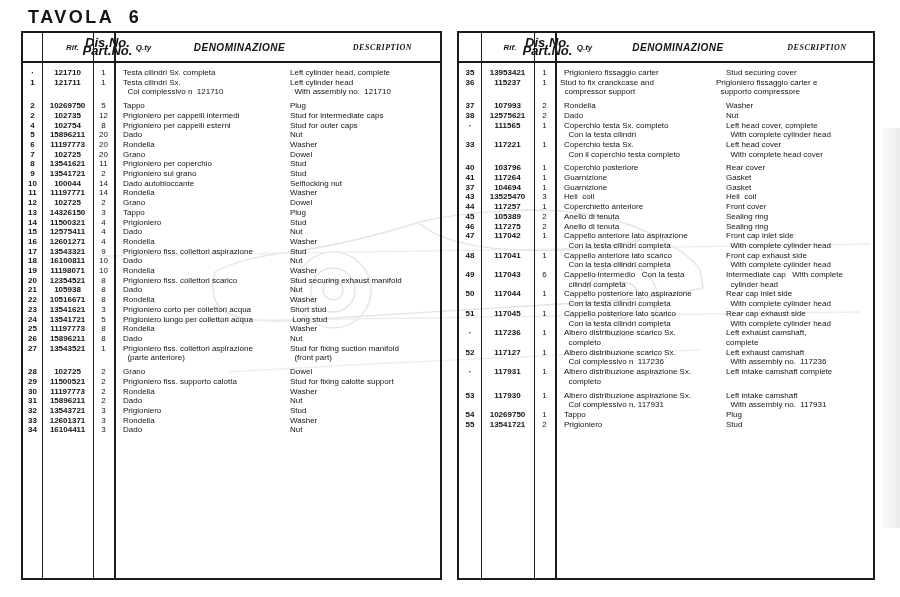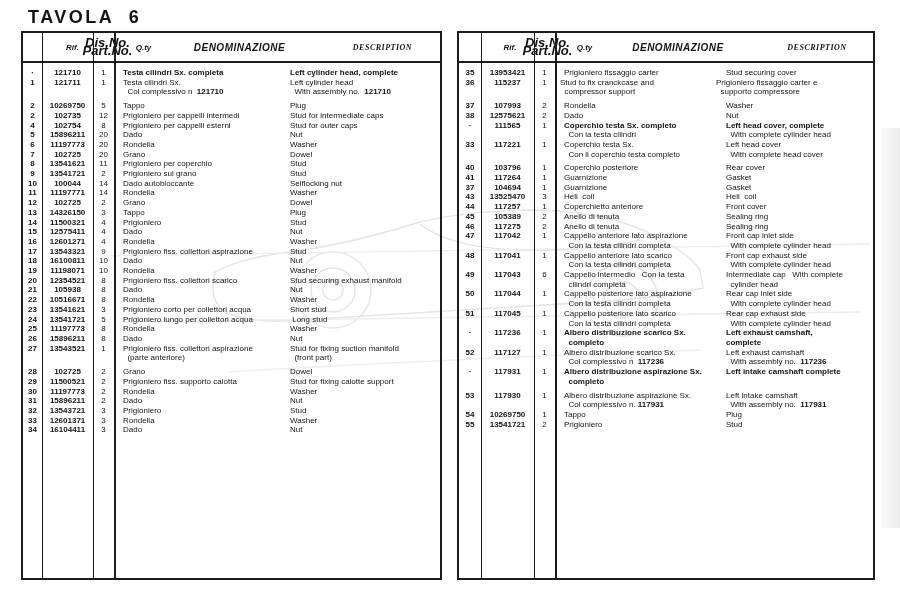--- a/index.html
+++ b/index.html
@@ -37,21 +37,21 @@
   .tbody{padding-top:5px;font-size:8px;line-height:9.7px;position:relative;}
   .row{display:flex;align-items:flex-start;}
   .row.gap{margin-top:4px;}
   .c{white-space:pre;}
   .c.rif{width:var(--wr);text-align:center;font-weight:bold;}
   .c.part{width:var(--wp);text-align:center;font-weight:bold;}
   .c.qty{width:var(--wq);text-align:center;}
   .c.den{width:var(--wd);padding-left:9px;box-sizing:border-box;}
   .c.desc{flex:1;padding-left:5px;box-sizing:border-box;}
   .line{white-space:pre;}
-  b{font-weight:bold;}
+  b{font-weight:normal;}
 </style>
 </head>
 <body>
 
 <div class="page">
 
   <svg class="wm" width="900" height="597" viewBox="0 0 900 597">
     <g fill="none" stroke="#e4e4e4" stroke-width="1.4">
       <path d="M215 272 Q240 258 290 252 Q350 244 420 222 Q470 210 540 210 Q610 212 655 236 Q690 254 700 270 L703 288 Q650 300 560 304 L300 320 Q250 324 225 312 Q208 300 215 272 Z"></path>
       <path d="M420 224 Q450 248 520 250 Q590 252 640 240"></path>

